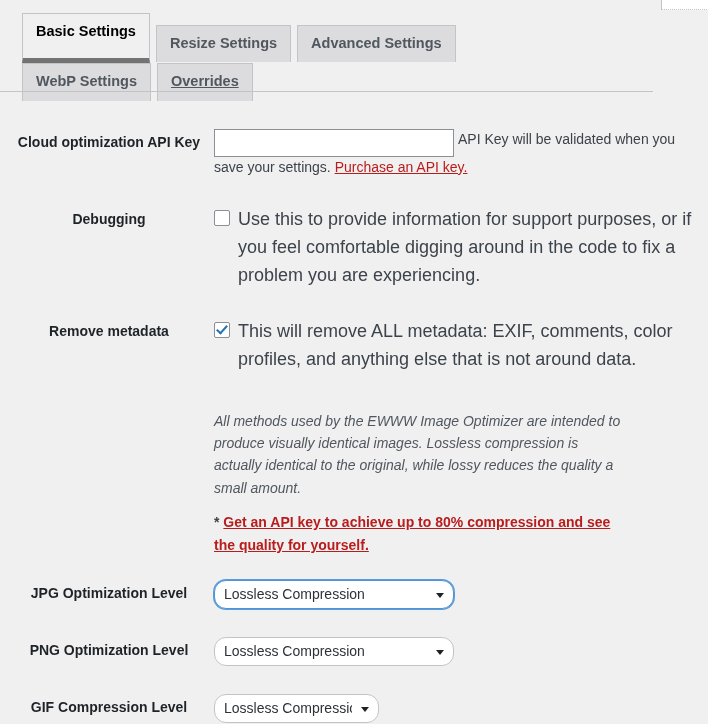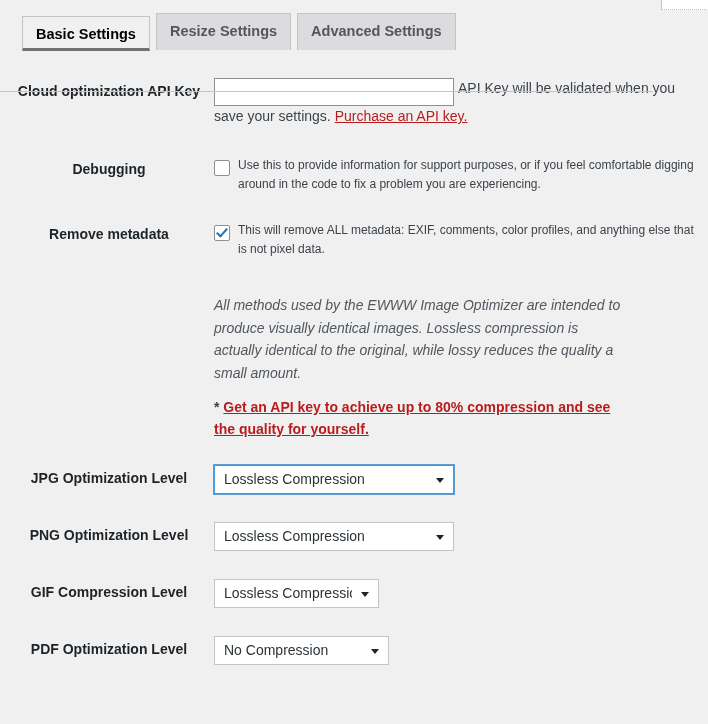--- a/index.html
+++ b/index.html
@@ -53,24 +53,24 @@
     font-weight: bold;
     line-height: 1.33;
     padding: 8px 13px 9px 13px;
     box-sizing: border-box;
     white-space: nowrap;
     text-decoration: none;
     display: inline-block;
   }
   .nav-tab.active {
     background: #f0f0f1;
-    border-bottom: 3px solid #737373;
+    border-bottom: 5px solid #737373;
     color: #000000;
     margin-bottom: -1px;
-    padding-bottom: 4px;
+    padding-bottom: 17px;
   }
   .nav-tab.underlined {
     text-decoration: underline;
   }
   .tab-divider {
     margin: 0;
     border: none;
     border-top: 1px solid #c3c4c7;
     width: 653px;
     margin-left: 0;
@@ -147,21 +147,21 @@
     position: absolute;
     left: 4px;
     top: 0px;
     width: 4px;
     height: 9px;
     border: solid #2271b1;
     border-width: 0 2px 2px 0;
     transform: rotate(42deg);
   }
   .cb-text {
-    font-size: 12px;
+    font-size: 18px;
     color: #3c434a;
     line-height: 1.55;
   }
 
   .note-italic {
     font-style: italic;
     color: #50575e;
     font-size: 14px;
     line-height: 1.6;
     margin: 0 0 12px 0;
@@ -194,21 +194,21 @@
     background-color: #ffffff;
     border: 1px solid #c3c4c7;
     box-sizing: border-box;
     height: 29px;
     font-family: "Liberation Sans", sans-serif;
     font-size: 14px;
     color: #2c3338;
     padding: 0 26px 0 9px;
     line-height: 27px;
     cursor: pointer;
-    border-radius: 0;
+    border-radius: 12px;
   }
   .sel-wrap {
     position: relative;
     display: inline-block;
   }
   .sel-wrap::after {
     content: "";
     position: absolute;
     right: 10px;
     top: 13px;
@@ -235,20 +235,24 @@
 <body>
 
 <div class="corner-panel"></div>
 
 <div class="tab-wrap">
   <div class="tab-row row1">
     <a class="nav-tab active" href="#">Basic Settings</a>
     <a class="nav-tab" href="#">Resize Settings</a>
     <a class="nav-tab" href="#">Advanced Settings</a>
   </div>
+  <div class="tab-row row2">
+    <a class="nav-tab" href="#">WebP Settings</a>
+    <a class="nav-tab underlined" href="#">Overrides</a>
+  </div>
   <hr class="tab-divider">
 </div>
 
 <table class="form-table">
   <tbody>
     <tr>
       <th>Cloud optimization API Key</th>
       <td>
         <input class="api-input" type="text" value="" style=""><span class="api-desc"><span>API Key will be validated when you save your settings. </span><a class="link" href="#">Purchase an API key.</a></span>
       </td>
@@ -262,21 +266,21 @@
           <span class="cb-text">Use this to provide information for support purposes, or if you feel comfortable digging around in the code to fix a problem you are experiencing.</span>
         </div>
       </td>
     </tr>
 
     <tr>
       <th>Remove metadata</th>
       <td>
         <div class="cb-line">
           <input class="cbx" type="checkbox" checked="" style="">
-          <span class="cb-text">This will remove ALL metadata: EXIF, comments, color profiles, and anything else that is not pixel data.</span>
+          <span class="cb-text">This will remove ALL metadata: EXIF, comments, color profiles, and anything else that is not around data.</span>
         </div>
       </td>
     </tr>
 
     <tr class="row-spacer">
       <th></th>
       <td>
         <p class="note-italic">All methods used by the EWWW Image Optimizer are intended to produce visually identical images. Lossless compression is actually identical to the original, while lossy reduces the quality a small amount.</p>
         <p class="note-star"><span>* </span><a class="link" href="#">Get an API key to achieve up to 80% compression and see the quality for yourself.</a></p>
       </td>

